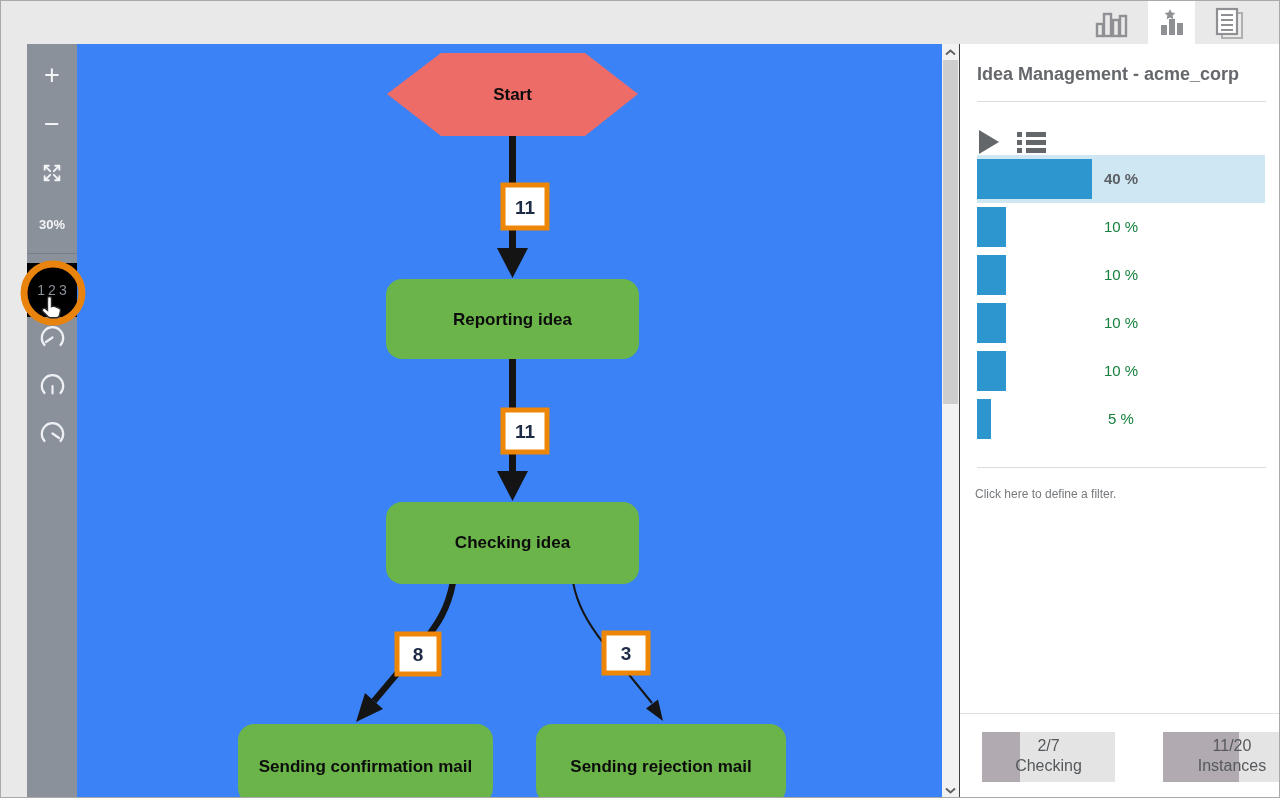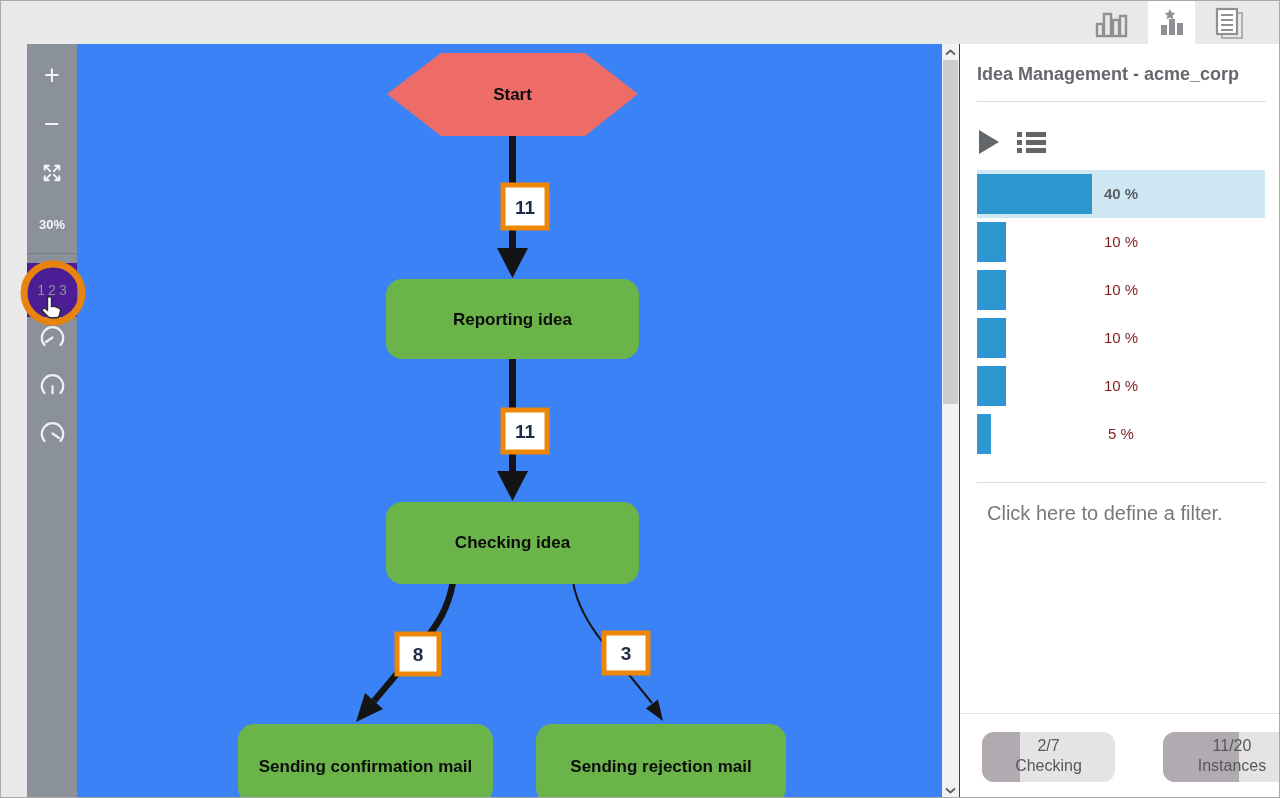--- a/index.html
+++ b/index.html
@@ -17,21 +17,21 @@
 
   
   .sidebar { position:absolute; left:26px; top:43px; width:50px; height:754px; background:#8a919b; }
   .sb-btn { position:absolute; left:0; width:50px; height:40px; display:flex; align-items:center;
             justify-content:center; color:#f4f5f7; cursor:pointer; }
   .sb-plus  { top:11px;  font-size:27px; font-weight:300; }
   .sb-minus { top:60px;  font-size:27px; font-weight:300; }
   .sb-fit   { top:109px; }
   .sb-zoom  { top:160px; font-size:13px; font-weight:700; }
   .sb-divider { position:absolute; left:0; top:209px; width:50px; height:1px; background:#767d88; }
-  .sb-counts { position:absolute; left:0; top:219px; width:50px; height:54px; background:#4c1d95;
+  .sb-counts { position:absolute; left:0; top:219px; width:50px; height:54px; background:#000000;
                color:#8b9198; font-size:14px; font-weight:400; letter-spacing:3px;
                display:flex; align-items:center; justify-content:center; padding-left:3px; cursor:pointer; }
   .sb-gauge { position:absolute; left:0; width:50px; height:34px; display:flex; align-items:center;
               justify-content:center; cursor:pointer; }
   .g1 { top:277px; } .g2 { top:325px; } .g3 { top:373px; }
 
   
   .annotation { position:absolute; left:14px; top:254px; width:80px; height:80px; pointer-events:none; z-index:30; }
 
   
@@ -47,30 +47,30 @@
   .varrow  { position:absolute; left:0; width:17px; height:14px; display:flex; align-items:center;
              justify-content:center; cursor:pointer; }
   .va-up { top:1px; } .va-dn { bottom:1px; }
 
   
   .panel { position:absolute; left:958px; top:43px; width:321px; height:754px; background:#ffffff;
            border-left:1px solid #404040; }
   .panel-title { padding:20px 17px 0 17px; font-size:18px; font-weight:700; color:#64676b; }
   .p-divider { height:1px; background:#dcdcdc; margin:16px 14px 0 17px; }
   .icon-row { margin:27px 0 0 17px; height:26px; display:flex; align-items:center; gap:17px; }
-  .variant-list { margin-top:15px; }
+  .variant-list { }
   .vrow { position:relative; height:48px; margin:0 15px 0 17px; cursor:pointer; }
   .vrow.selected { background:#cfe7f3; }
   .vbar { position:absolute; left:0; top:4px; height:40px; background:#2e96cf; }
   .vlabel { position:absolute; left:104px; top:0; width:80px; height:48px; line-height:48px;
-            text-align:center; font-size:15px; color:#7f1d1d; }
+            text-align:center; font-size:15px; color:#15803d; }
   .vrow.selected .vlabel { font-weight:700; color:#5c6064; }
-  .filter-hint { margin:19px 17px 0 27px; font-size:20px; color:#76797c; cursor:pointer; }
+  .filter-hint { margin:19px 17px 0 15px; font-size:12px; color:#76797c; cursor:pointer; }
   .stats-divider { position:absolute; left:0; right:0; top:669px; height:1px; background:#e0e0e0; }
-  .stat-box { position:absolute; top:688px; height:50px; background:#e4e4e4; overflow:hidden; cursor:pointer;border-radius:12px; }
+  .stat-box { position:absolute; top:688px; height:50px; background:#e4e4e4; overflow:hidden; cursor:pointer; }
   .stat-box.b1 { left:22px;  width:133px; }
   .stat-box.b2 { left:164px; width:138px;margin-left:39px; }
   .stat-fill { position:absolute; left:0; top:0; bottom:0; background:#b2aab1; }
   .stat-text { position:relative; z-index:2; text-align:center; font-size:16px; color:#56595c;
                line-height:1.28; padding-top:4px; }
 </style>
 </head>
 <body>
 
 <div class="app">

